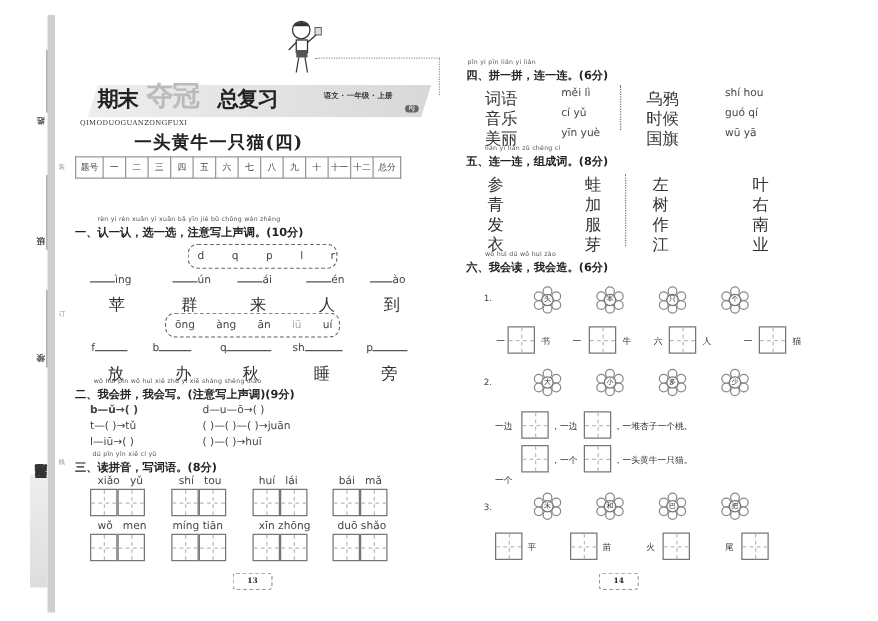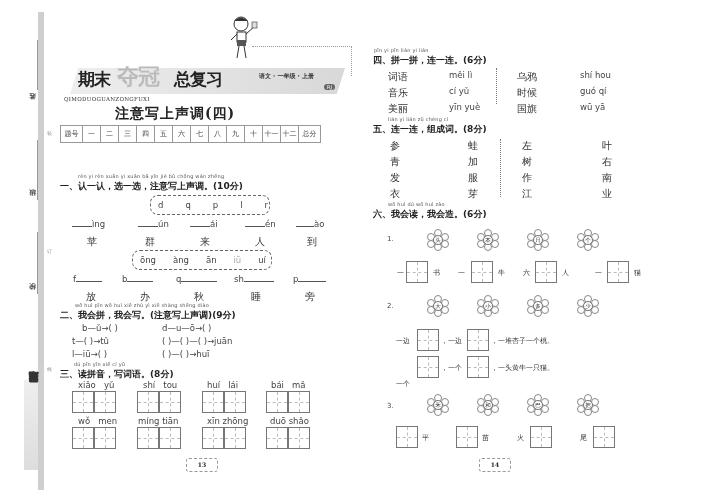--- a/index.html
+++ b/index.html
@@ -2,21 +2,21 @@
 <html><head>
 <meta charset="utf-8">
 <style>
   * { box-sizing: border-box; margin: 0; padding: 0; }
   html, body { width: 702px; height: 497px; overflow: hidden; background: #fff; }
   body { font-family: "DejaVu Sans", sans-serif; color: #222; position: relative; }
   .abs { position: absolute; }
   .py { font-size: 5px; color: #555; letter-spacing: 0.2px; white-space: nowrap; }
   .q { font-size: 9px; font-weight: bold; color: #222; white-space: nowrap; }
   .pin { font-size: 8.5px; color: #444; white-space: nowrap; }
-  .hz { font-size: 10px; color: #333; white-space: nowrap; font-family: "DejaVu Serif", serif; }
+  .hz { font-size: 13px; color: #333; white-space: nowrap; font-family: "DejaVu Serif", serif; }
 
   
   #strip { left: 38px; top: 12px; width: 6px; height: 478px; background: #cfcfcf; }
   .vline { position: absolute; width: 1px; background: #999; }
   .vlabel { position: absolute; font-size: 7px; color: #444; writing-mode: vertical-rl; transform: rotate(180deg); }
   .vsmall { position: absolute; font-size: 5px; color: #888; }
 
   
   #banner { left: 62px; top: 60px; width: 290px; height: 36px; }
   #banner .band { position: absolute; left: 8px; top: 8px; width: 275px; height: 26px; background: linear-gradient(90deg,#eee,#d8d8d8); clip-path: polygon(0 100%, 3% 0, 100% 0, 97% 100%); }
@@ -78,21 +78,21 @@
   <path d="M6 7 Q13 0 20 7" fill="#333"></path>
   <rect x="9" y="18" width="9" height="10" fill="#fff" stroke="#333"></rect>
   <rect x="9" y="26" width="9" height="6" fill="#555"></rect>
   <line x1="11" y1="32" x2="9" y2="44" stroke="#333"></line>
   <line x1="16" y1="32" x2="18" y2="44" stroke="#333"></line>
   <line x1="18" y1="20" x2="27" y2="12" stroke="#333"></line>
   <rect x="24" y="8" width="5" height="6" fill="#ddd" stroke="#333" stroke-width="0.6"></rect>
   <line x1="9" y1="20" x2="3" y2="26" stroke="#333"></line>
 </svg>
 <div id="qimo" class="abs">QIMODUOGUANZONGFUXI</div>
-<div id="exam-title" class="abs">注意写上声调(四)</div>
+<div id="exam-title" class="abs">一头黄牛一只猫(四)</div>
 
 <table id="score-table" class="abs">
   <tbody>
       <tr>
     <td class="first">题号</td>
     <td>一</td>
     <td>二</td>
     <td>三</td>
     <td>四</td>
     <td>五</td>
@@ -142,21 +142,21 @@
 <div class="abs pin" style="left:234px;top:274px;"><span>sh</span><span class="blank" style="width:30px;"></span></div>
 <div class="abs pin" style="left:293px;top:274px;"><span>p</span><span class="blank" style="width:28px;"></span></div>
 <div class="abs hz" style="left:86px;top:290px;">放</div>
 <div class="abs hz" style="left:140px;top:290px;">办</div>
 <div class="abs hz" style="left:194px;top:290px;">秋</div>
 <div class="abs hz" style="left:251px;top:290px;">睡</div>
 <div class="abs hz" style="left:305px;top:290px;">旁</div>
 
 <div class="abs py" style="left:75px;top:302px;">wǒ huì pīn   wǒ huì xiě        zhù yì  xiě shàng shēng diào</div>
 <div class="abs q" style="left:60px;top:309px;">二、我会拼，我会写。(注意写上声调)(9分)</div>
-<div class="abs pin" style="left:82px;top:323px;">b—ǔ→(        )</div>
+<div class="abs pin" style="left:72px;top:323px;font-weight:bold;">b—ǔ→(        )</div>
 <div class="abs pin" style="left:162px;top:323px;">d—u—ō→(        )</div>
 <div class="abs pin" style="left:72px;top:336px;">t—(        )→tǔ</div>
 <div class="abs pin" style="left:162px;top:336px;">(        )—(        )—(        )→juān</div>
 <div class="abs pin" style="left:72px;top:349px;">l—iū→(        )</div>
 <div class="abs pin" style="left:162px;top:349px;">(        )—(        )→huī</div>
 
 <div class="abs py" style="left:74px;top:361px;">dú pīn yīn   xiě cí yǔ</div>
 <div class="abs q" style="left:60px;top:368px;">三、读拼音，写词语。(8分)</div>
 
 <div class="abs pin" style="left:78px;top:380px;"><span>xiǎo</span>&nbsp;&nbsp;&nbsp;<span>yǔ</span></div>

